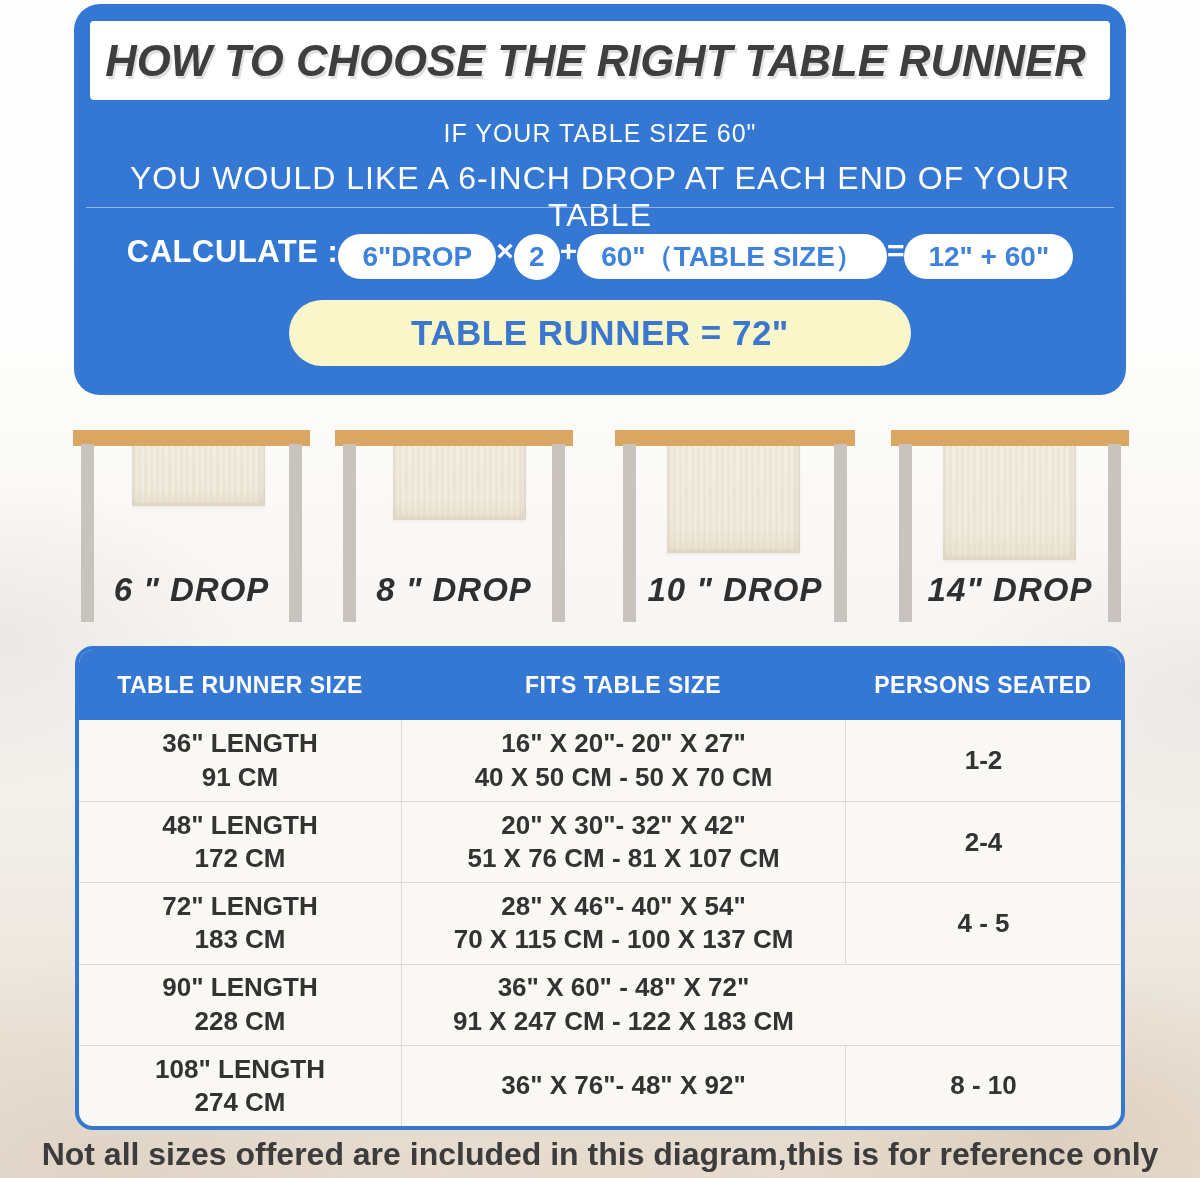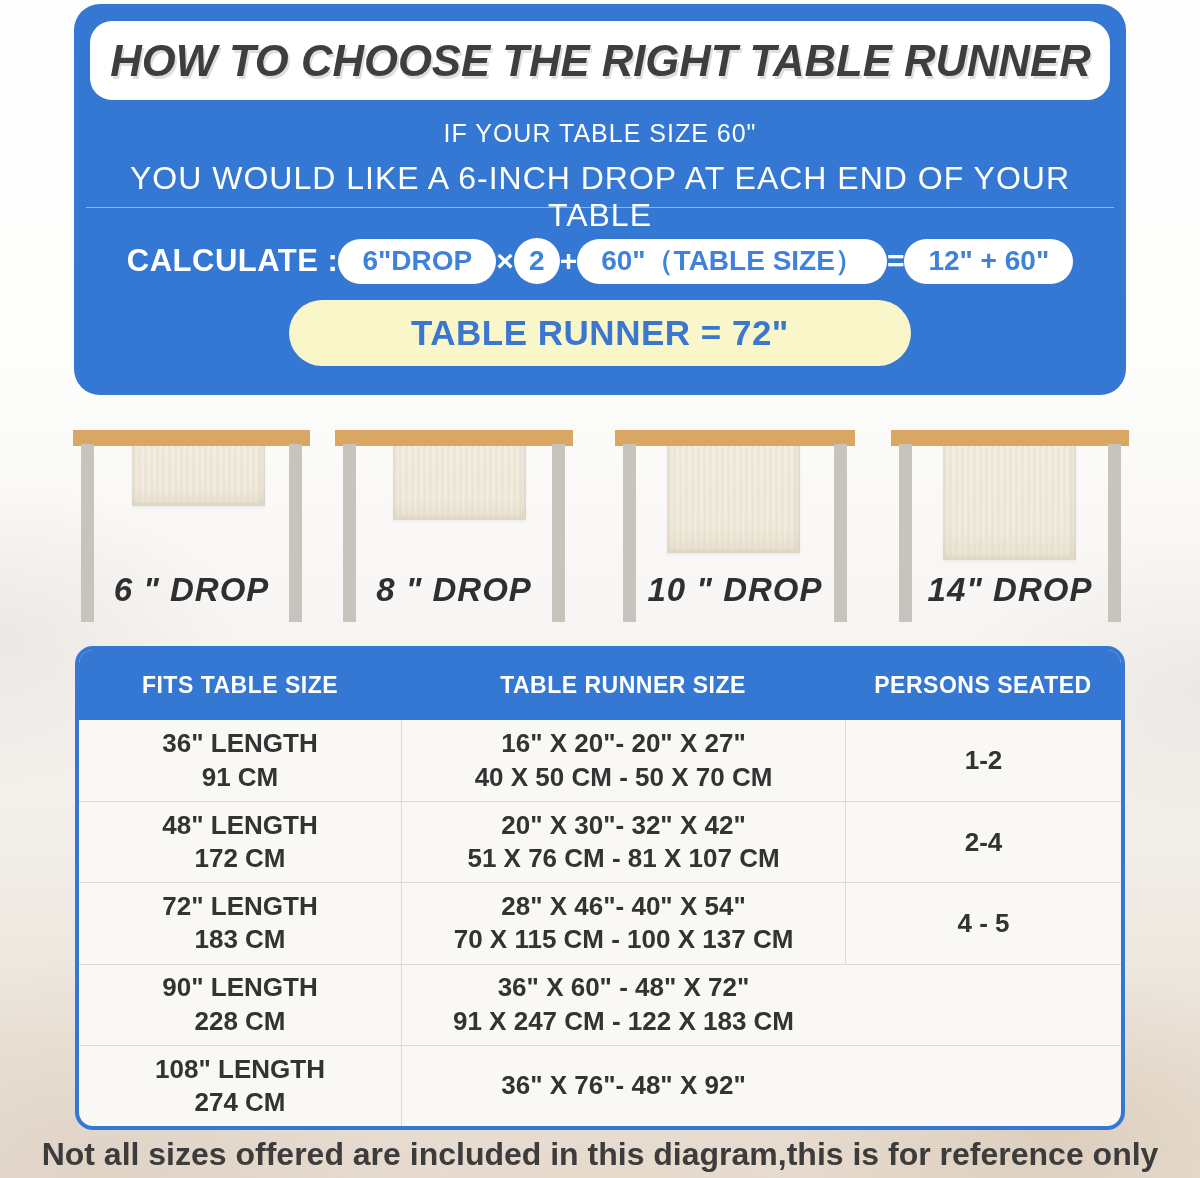--- a/index.html
+++ b/index.html
@@ -12,31 +12,31 @@
       radial-gradient(ellipse 760px 300px at 50% 102%, rgba(224,209,192,.45), transparent 72%),
       radial-gradient(ellipse 340px 220px at 0% 54%, rgba(206,201,197,.30), transparent 70%),
       radial-gradient(ellipse 340px 220px at 100% 58%, rgba(206,201,197,.25), transparent 70%),
       linear-gradient(180deg,#fefefe 0%,#fdfdfc 30%,#f8f6f4 52%,#f2eee9 70%,#ece4da 88%,#e9dfd4 100%);
   }
 
   
   .hero{position:absolute; left:74px; top:4px; width:1052px; height:391px;
         background:#3478d3; border-radius:26px;}
   .title-box{position:absolute; left:16px; top:17px; width:1020px; height:79px;
-        background:#ffffff; border-radius:22px; display:flex; align-items:center; justify-content:center;}
+        background:#ffffff; border-radius:4px; display:flex; align-items:center; }
   .title-box .t{font-size:45px; font-weight:bold; font-style:italic; color:#3e3e3e;
         white-space:nowrap; transform:scaleX(.97); letter-spacing:0;
         text-shadow:2px 3px 0 rgba(150,150,150,.30);}
   .intro{position:absolute; left:0; top:115px; width:100%; text-align:center; color:#ffffff;}
   .intro .l1{font-size:25px; letter-spacing:1px; margin-bottom:12px;}
   .intro .l2{font-size:32px; letter-spacing:1px;}
   .divider{position:absolute; left:12px; right:12px; top:203px; height:1px;
         background:rgba(255,255,255,.45);}
   .calc-row{position:absolute; left:0; top:230px; width:100%; height:54px;
-        display:flex; align-items:center; justify-content:center; }
+        display:flex; align-items:flex-start; justify-content:center; }
   .calc-label{color:#fff; font-size:31px; font-weight:bold; letter-spacing:.5px;}
   .pill{background:#fff; color:#3e82dc; font-weight:bold; font-size:28px; height:45px;
         border-radius:23px; display:flex; align-items:center; padding:0 24px; white-space:nowrap;}
   .op{color:#fff; font-size:30px; font-weight:bold;}
   .circle{background:#fff; color:#3e82dc; width:46px; height:46px; border-radius:50%;
         display:flex; align-items:center; justify-content:center; font-size:28px; font-weight:bold;}
   .result-pill{position:absolute; top:296px; left:50%; transform:translateX(-50%);
         width:622px; height:66px; background:#f9f7c9; border-radius:33px;
         display:flex; align-items:center; justify-content:center;
         color:#3b76cf; font-size:35px; font-weight:bold; letter-spacing:.5px;}
@@ -127,22 +127,22 @@
   <div class="fig t4">
     <div class="runner"></div>
     <div class="tabletop"></div>
     <div class="leg l"></div>
     <div class="leg r"></div>
     <div class="fig-label">14" DROP</div>
   </div>
 
   <div class="size-panel">
     <div class="size-header">
+      <div>TABLE RUNNER SIZE</div>
       <div>FITS TABLE SIZE</div>
-      <div>TABLE RUNNER SIZE</div>
       <div>PERSONS SEATED</div>
     </div>
     <div class="size-body">
       <div class="size-row">
         <div>
           <span>36" LENGTH</span>
           <span>91 CM</span>
         </div>
         <div>
           <span>16" X 20"- 20" X 27"</span>
@@ -189,19 +189,22 @@
         </div>
       </div>
       <div class="size-row">
         <div>
           <span>108" LENGTH</span>
           <span>274 CM</span>
         </div>
         <div>
           <span>36" X 76"- 48" X 92"</span>
         </div>
+        <div>
+          <span>8 - 10</span>
+        </div>
       </div>
     </div>
   </div>
 
   <div class="footnote">Not all sizes offered are included in this diagram,this is for reference only</div>
 
 </div>
 
 </body></html>

